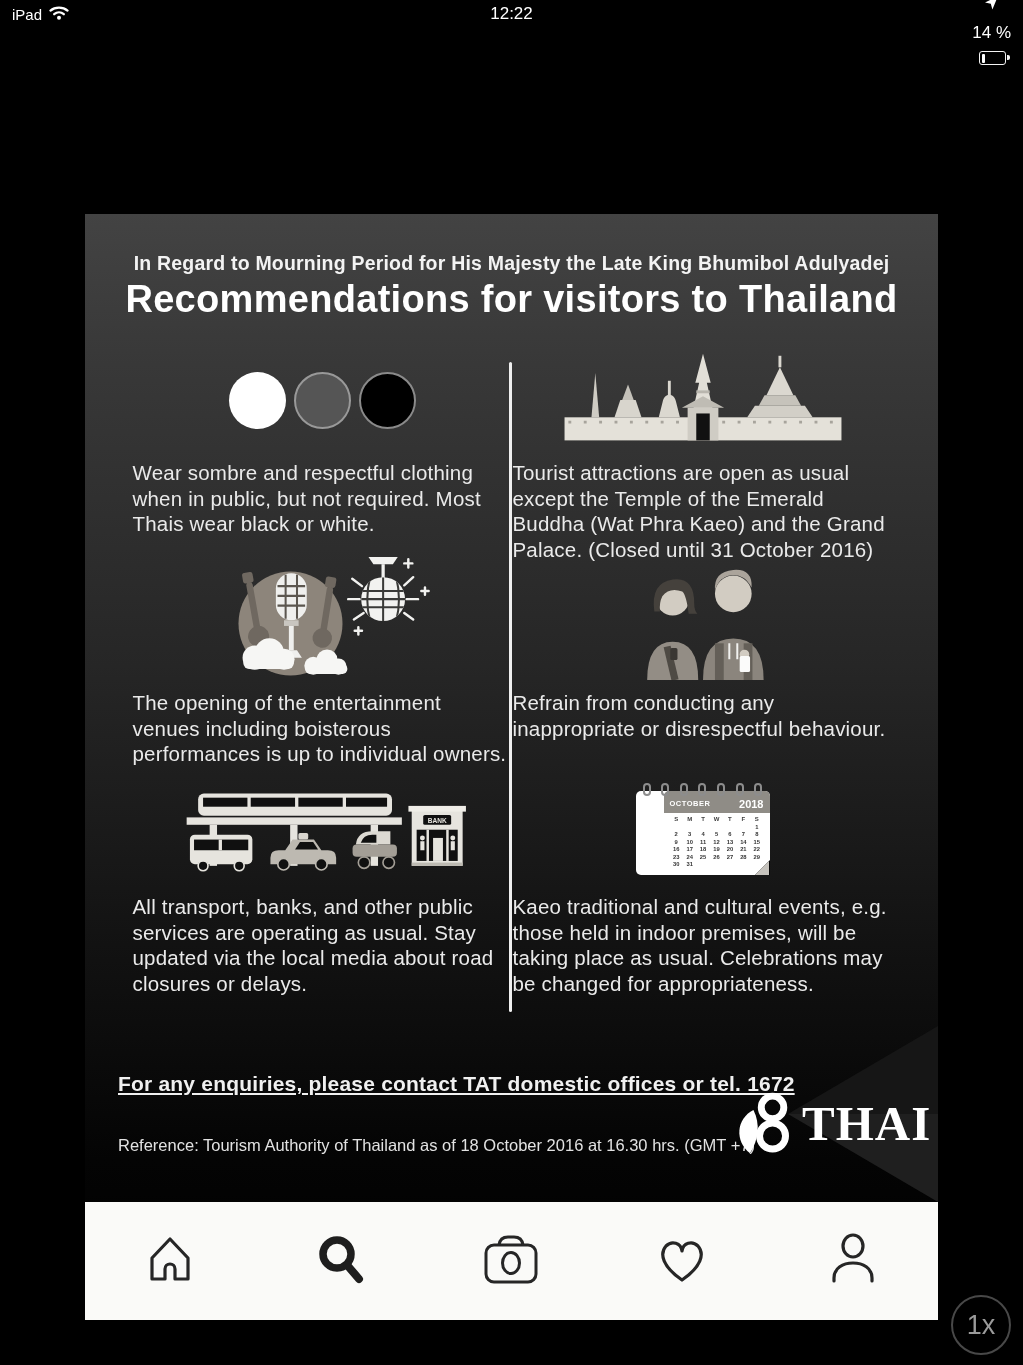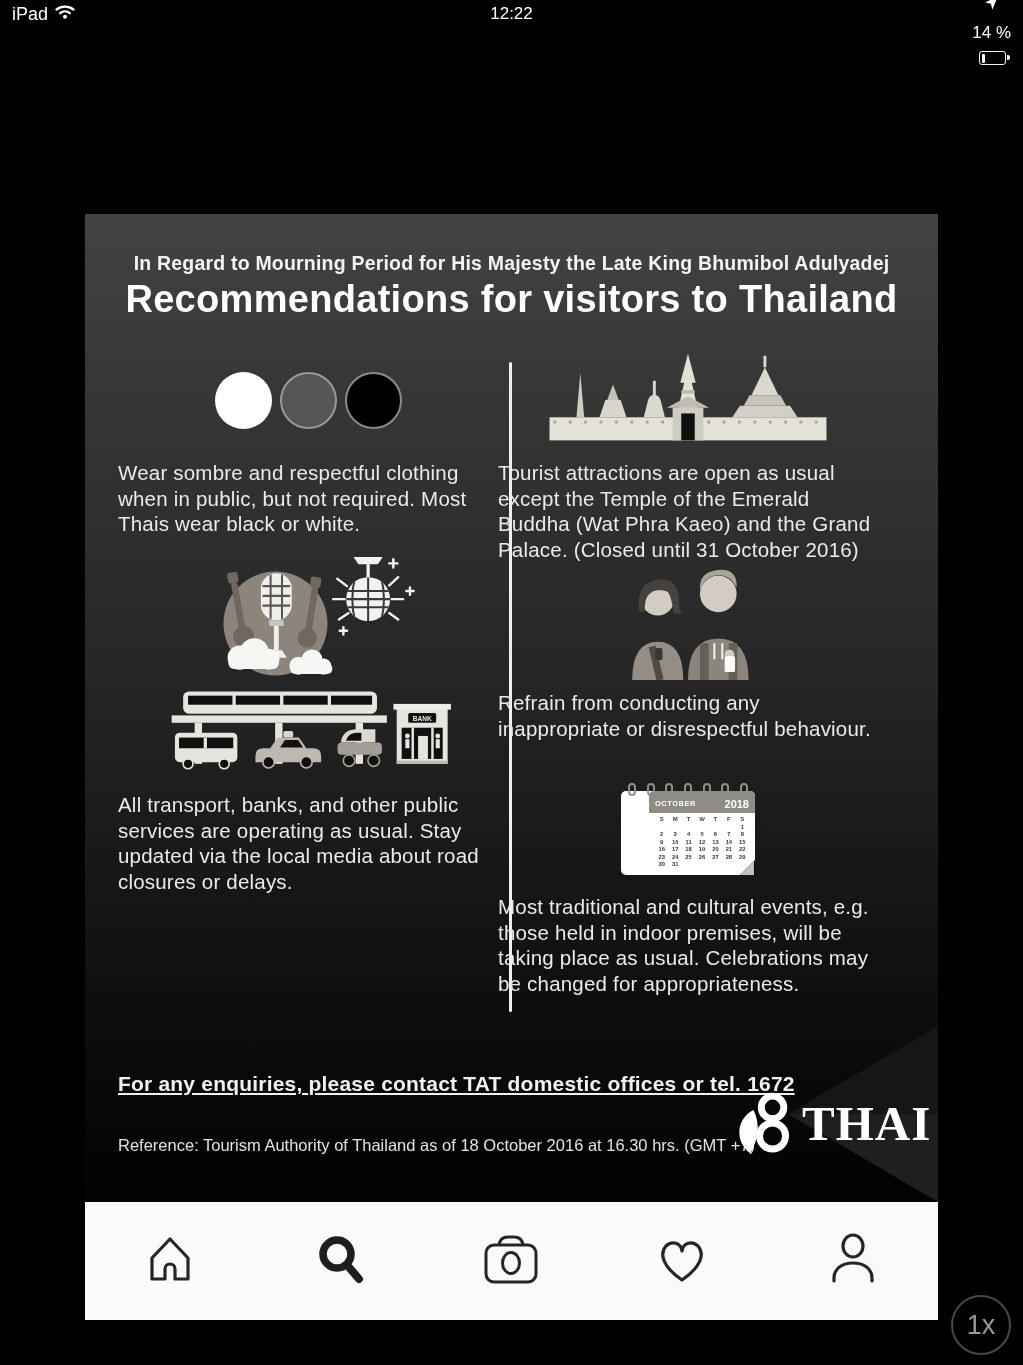--- a/index.html
+++ b/index.html
@@ -2,39 +2,39 @@
 <html><head>
 <meta charset="utf-8">
 <style>
   html,body{margin:0;padding:0;}
   body{
     width:1023px;height:1365px;background:#000;overflow:hidden;position:relative;
     font-family:"Liberation Sans",sans-serif;color:#fff;
   }
   
   .status-bar{position:absolute;top:0;left:0;right:0;height:28px;display:flex;align-items:center;padding:0 12px;box-sizing:border-box;}
-  .sb-left{display:flex;align-items:center;gap:7px;font-size:18px;z-index:2;}
+  .sb-left{display:flex;align-items:center;gap:7px;font-size:15px;z-index:2;}
   .sb-center{position:absolute;left:0;right:0;text-align:center;font-size:17px;font-weight:500;}
   .sb-right{margin-left:auto;display:flex;align-items:center;gap:8px;font-size:17px;z-index:2;flex-direction:column;}
   .battery{width:25px;height:12px;border:1.5px solid #f4f4f4;border-radius:3px;position:relative;margin-left:2px;}
   .battery::before{content:'';position:absolute;left:1.5px;top:1.5px;bottom:1.5px;width:3.2px;background:#fff;border-radius:1px;}
   .battery::after{content:'';position:absolute;right:-4.5px;top:3px;width:2.5px;height:5px;background:#f4f4f4;border-radius:0 2px 2px 0;}
   
   .app{position:absolute;left:85px;top:96px;width:853px;height:1224px;}
   .app-header{position:absolute;top:0;left:0;width:853px;height:118px;background:#f7f7f5;border-bottom:1px solid #d9d9d9;box-sizing:border-box;}
   .hdr-title{position:absolute;left:0;right:0;top:32px;text-align:center;font-size:40px;font-weight:600;color:#1e1e1e;letter-spacing:.5px;}
   .back-btn{position:absolute;left:38px;top:32px;width:32px;height:54px;cursor:pointer;}
   .refresh-btn{position:absolute;right:44px;top:32px;width:52px;height:54px;cursor:pointer;}
   
   .info{position:absolute;top:118px;left:0;width:853px;height:1075px;overflow:hidden;
     background:linear-gradient(180deg,#434343 0%,#383838 14%,#262626 42%,#121212 68%,#040404 88%,#000 100%);}
   .supertitle{position:absolute;top:38px;left:0;right:0;text-align:center;font-size:19.5px;font-weight:700;color:#f3f3f3;letter-spacing:.2px;}
   .main-title{position:absolute;top:64px;left:0;right:0;text-align:center;font-size:38px;font-weight:700;color:#fff;letter-spacing:.3px;}
   .divider{position:absolute;left:424px;top:148px;width:3px;height:650px;background:#efefef;border-radius:2px;}
-  .columns{position:absolute;top:134px;left:33px;right:31px;display:flex;justify-content:flex-start;}
+  .columns{position:absolute;top:134px;left:33px;right:31px;display:flex;justify-content:center;}
   .col{width:380px;display:flex;flex-direction:column;}
   .illus{display:flex;align-items:center;justify-content:center;}
   .i1{height:104px;}
   .tb1{height:100px;box-sizing:border-box;padding-top:8px;}
   .i2{height:130px;}
   .tb2{height:102px;box-sizing:border-box;padding-top:8px;}
   .i3{height:98px;}
   .tb3{box-sizing:border-box;padding-top:12px;}
   .sec-text{font-size:20.5px;line-height:25.5px;color:#eaeaea;letter-spacing:.2px;}
   
@@ -162,20 +162,23 @@
               </clipPath>
             <g clip-path="url(#db)" stroke="#3a3a38" stroke-width="2.5" fill="none">
               <path d="M187,48 h54 M187,58 h54 M187,68 h54 M198,31 q-7,27 0,54 M214,31 v54 M230,31 q7,27 0,54"></path>
             </g>
             <g stroke="#f2f2f0" stroke-width="3" stroke-linecap="round">
               <path d="M176,33 l12,9 M171,58 h14 M178,83 l12,-8 M251,31 l-11,10 M257,58 h-14 M251,83 l-11,-8"></path>
               <path d="M240,14 h10 M245,9 v10 M261,48 h9 M265.5,43.5 v9 M179,97 h9 M183.5,92.5 v9"></path>
             </g>
           </svg>
         </div>
+        <div class="tb2">
+            <div class="sec-text">The opening of the entertainment venues including boisterous performances is up to individual owners.</div>
+          </div>
 
         <div class="illus i3">
           <svg width="352" height="92" viewBox="0 0 352 112">
             <rect x="24" y="8" width="236" height="27" rx="7" fill="#e6e4de"></rect>
             <rect x="30" y="13" width="224" height="11" fill="#101010"></rect>
             <rect x="84" y="10" width="4" height="23" fill="#e6e4de"></rect>
             <rect x="142" y="10" width="4" height="23" fill="#e6e4de"></rect>
             <rect x="200" y="10" width="4" height="23" fill="#e6e4de"></rect>
             <rect x="10" y="37" width="262" height="9" fill="#e6e4de"></rect>
             <rect x="38" y="46" width="9" height="50" fill="#e6e4de"></rect>
@@ -323,21 +326,21 @@
                 <span>27</span>
                 <span>28</span>
                 <span>29</span>
                 <span>30</span>
                 <span>31</span>
               </div>
             <div class="cal-fold"></div>
           </div>
         </div>
         <div class="tb3">
-            <div class="sec-text">Most traditional and cultural events, e.g. those held in indoor premises, will be taking place as usual. Celebrations may be changed for appropriateness.</div>
+            <div class="sec-text">Kaeo traditional and cultural events, e.g. those held in indoor premises, will be taking place as usual. Celebrations may be changed for appropriateness.</div>
           </div>
       </div>
     </div>
 
     <div class="contact-line">For any enquiries, please contact TAT domestic offices or tel. 1672</div>
     <div class="reference-line">Reference: Tourism Authority of Thailand as of 18 October 2016  at 16.30 hrs. (GMT +7)</div>
 
     <div class="thai-logo">
       <svg class="logo-chevron" width="212" height="176" viewBox="0 0 212 176">
         <polygon points="212,0 212,88 62,88" fill="#161616"></polygon>

